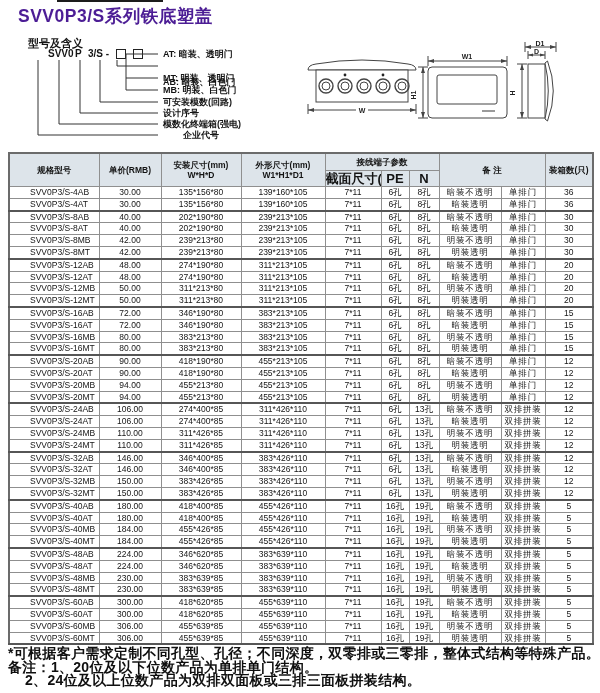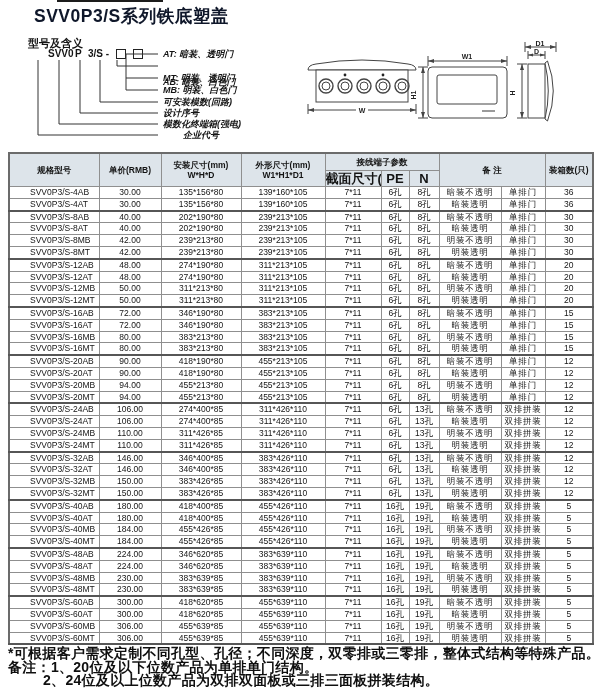--- a/index.html
+++ b/index.html
@@ -1,28 +1,28 @@
 <!DOCTYPE html>
 <html><head>
 <meta charset="utf-8">
 <style>
   html,body{margin:0;padding:0;}
   body{
     width:600px;height:693px;position:relative;overflow:hidden;background:#ffffff;
     font-family:"Liberation Sans","DejaVu Sans",sans-serif;color:#141414;
   }
   .scan-artifact{position:absolute;left:57px;top:0;width:106px;height:2px;background:#1c1c1c;}
-  .page-title{position:absolute;left:34px;top:4px;font-size:17.5px;font-weight:bold;letter-spacing:0.5px;color:#0f172a;}
+  .page-title{position:absolute;left:18px;top:4px;font-size:17.5px;font-weight:bold;letter-spacing:0.5px;color:#4c1d95;}
   .model-heading{position:absolute;left:28px;top:36px;font-size:11px;font-weight:bold;}
   .code-line{position:absolute;left:0;top:48px;height:12px;width:300px;font-size:10px;font-weight:bold;margin-left:20px;}
   .code-line .tok{position:absolute;top:0;white-space:nowrap;}
   .code-box{position:absolute;top:1px;width:8px;height:8px;border:1.2px solid #222;background:#fff;}
   .tree-svg{position:absolute;left:0;top:40px;}
   .tree-labels{position:absolute;left:163px;top:40px;width:140px;height:112px;}
-  .tree-labels div{position:absolute;left:0;font-size:9px;font-weight:bold;white-space:nowrap;line-height:10px;font-style:italic;}
+  .tree-labels div{position:absolute;left:0;font-size:9px;font-weight:bold;white-space:nowrap;line-height:10px;}
   .diagram-svg{position:absolute;left:300px;top:40px;}
   
   table.spec{
     position:absolute;left:8px;top:152px;width:584px;border-collapse:collapse;table-layout:fixed;
     font-size:8.5px;border:2px solid #6b6b6b;
   }
   table.spec th, table.spec td{
     border:1px solid #8f8f8f;padding:0;text-align:center;white-space:nowrap;overflow:hidden;color:#141414;
   }
   table.spec thead th{background:#dde4ea;font-weight:bold;font-size:8.5px;line-height:1.2;}
@@ -30,21 +30,21 @@
   table.spec thead tr.h2{height:14px;}
   table.spec thead tr.h2 th{font-size:13px;}
   table.spec tbody td{height:10.8px;line-height:10.8px;}
   table.spec tbody td.c0{text-align:left;padding-left:20px;}
   table.spec tbody td.c7, table.spec tbody td.c8{letter-spacing:0.8px;}
   table.spec tbody tr.group-end td{border-bottom:2px solid #565656;}
   
   .note{position:absolute;left:8px;font-size:14px;font-weight:bold;letter-spacing:0.3px;white-space:nowrap;color:#0f0f0f;}
   .note.n1{top:645px;}
   .note.n2{top:659px;}
-  .note.n3{top:672px;left:43px;}
+  .note.n3{top:672px;left:25px;}
 </style>
 </head>
 <body>
 
 <div class="scan-artifact"></div>
 
 <div class="page-title">SVV0P3/S系列铁底塑盖</div>
 
 <div class="model-heading">型号及含义</div>
 

